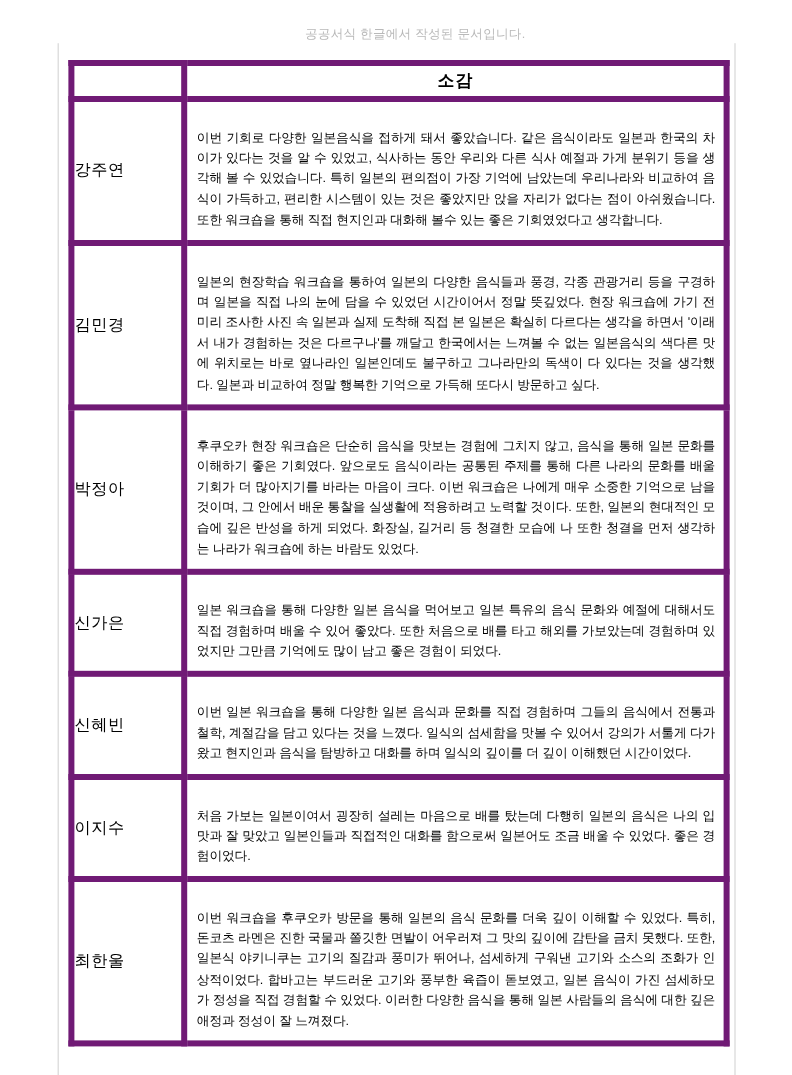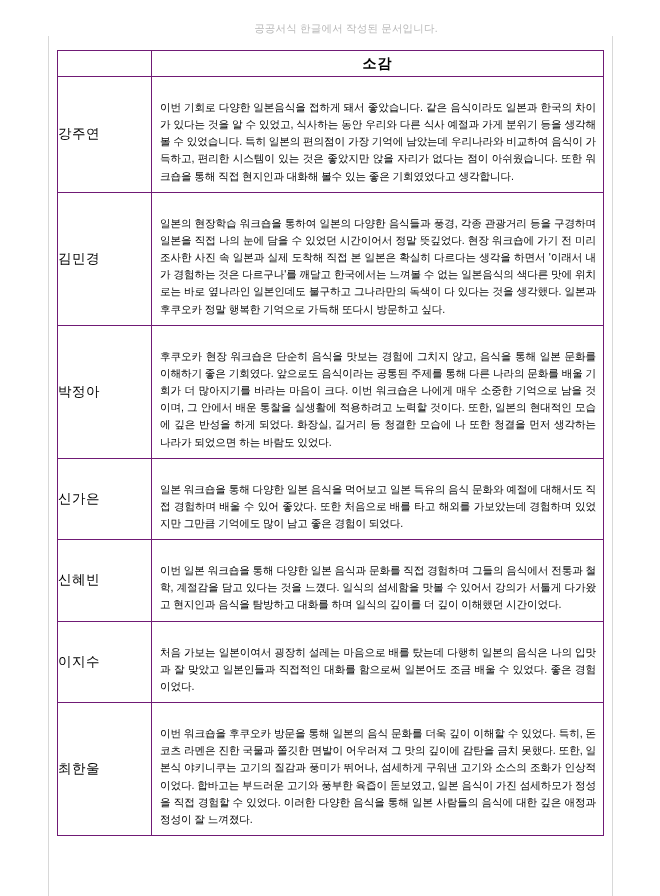--- a/index.html
+++ b/index.html
@@ -48,21 +48,21 @@
   }
   .doc-table {
     position: absolute;
     left: 57px;
     top: 50px;
     width: 546px;
     border-collapse: collapse;
     table-layout: fixed;
   }
   .doc-table td, .doc-table th {
-    border: 1px solid #701a75;
+    border: 5px solid #701a75;
     vertical-align: middle;
     padding: 0;
   }
   .col-name { width: 94px; }
   .col-body { width: 452px; }
 
   thead th {
     height: 25px;
     font-size: 14px;
     font-weight: bold;
@@ -106,25 +106,25 @@
         <th>소감</th>
       </tr>
     </thead>
     <tbody>
       <tr>
         <td class="name-cell">강주연</td>
         <td class="body-cell">이번 기회로 다양한 일본음식을 접하게 돼서 좋았습니다. 같은 음식이라도 일본과 한국의 차이가 있다는 것을 알 수 있었고, 식사하는 동안 우리와 다른 식사 예절과 가게 분위기 등을 생각해 볼 수 있었습니다. 특히 일본의 편의점이 가장 기억에 남았는데 우리나라와 비교하여 음식이 가득하고, 편리한 시스템이 있는 것은 좋았지만 앉을 자리가 없다는 점이 아쉬웠습니다. 또한 워크숍을 통해 직접 현지인과 대화해 볼수 있는 좋은 기회였었다고 생각합니다.</td>
       </tr>
       <tr>
         <td class="name-cell">김민경</td>
-        <td class="body-cell">일본의 현장학습 워크숍을 통하여 일본의 다양한 음식들과 풍경, 각종 관광거리 등을 구경하며 일본을 직접 나의 눈에 담을 수 있었던 시간이어서 정말 뜻깊었다. 현장 워크숍에 가기 전 미리 조사한 사진 속 일본과 실제 도착해 직접 본 일본은 확실히 다르다는 생각을 하면서 '이래서 내가 경험하는 것은 다르구나'를 깨달고 한국에서는 느껴볼 수 없는 일본음식의 색다른 맛에 위치로는 바로 옆나라인 일본인데도 불구하고 그나라만의 독색이 다 있다는 것을 생각했다. 일본과 후쿠오카 정말 행복한 기억으로 가득해 또다시 방문하고 싶다.</td>
+        <td class="body-cell">일본의 현장학습 워크숍을 통하여 일본의 다양한 음식들과 풍경, 각종 관광거리 등을 구경하며 일본을 직접 나의 눈에 담을 수 있었던 시간이어서 정말 뜻깊었다. 현장 워크숍에 가기 전 미리 조사한 사진 속 일본과 실제 도착해 직접 본 일본은 확실히 다르다는 생각을 하면서 '이래서 내가 경험하는 것은 다르구나'를 깨달고 한국에서는 느껴볼 수 없는 일본음식의 색다른 맛에 위치로는 바로 옆나라인 일본인데도 불구하고 그나라만의 독색이 다 있다는 것을 생각했다. 일본과 비교하여 정말 행복한 기억으로 가득해 또다시 방문하고 싶다.</td>
       </tr>
       <tr>
         <td class="name-cell">박정아</td>
-        <td class="body-cell">후쿠오카 현장 워크숍은 단순히 음식을 맛보는 경험에 그치지 않고, 음식을 통해 일본 문화를 이해하기 좋은 기회였다. 앞으로도 음식이라는 공통된 주제를 통해 다른 나라의 문화를 배울 기회가 더 많아지기를 바라는 마음이 크다. 이번 워크숍은 나에게 매우 소중한 기억으로 남을 것이며, 그 안에서 배운 통찰을 실생활에 적용하려고 노력할 것이다. 또한, 일본의 현대적인 모습에 깊은 반성을 하게 되었다. 화장실, 길거리 등 청결한 모습에 나 또한 청결을 먼저 생각하는 나라가 되었으면 하는 바람도 있었다.</td>
+        <td class="body-cell">후쿠오카 현장 워크숍은 단순히 음식을 맛보는 경험에 그치지 않고, 음식을 통해 일본 문화를 이해하기 좋은 기회였다. 앞으로도 음식이라는 공통된 주제를 통해 다른 나라의 문화를 배울 기회가 더 많아지기를 바라는 마음이 크다. 이번 워크숍은 나에게 매우 소중한 기억으로 남을 것이며, 그 안에서 배운 통찰을 실생활에 적용하려고 노력할 것이다. 또한, 일본의 현대적인 모습에 깊은 반성을 하게 되었다. 화장실, 길거리 등 청결한 모습에 나 또한 청결을 먼저 생각하는 나라가 워크숍에 하는 바람도 있었다.</td>
       </tr>
       <tr>
         <td class="name-cell">신가은</td>
         <td class="body-cell">일본 워크숍을 통해 다양한 일본 음식을 먹어보고 일본 특유의 음식 문화와 예절에 대해서도 직접 경험하며 배울 수 있어 좋았다. 또한 처음으로 배를 타고 해외를 가보았는데 경험하며 있었지만 그만큼 기억에도 많이 남고 좋은 경험이 되었다.</td>
       </tr>
       <tr>
         <td class="name-cell">신혜빈</td>
         <td class="body-cell">이번 일본 워크숍을 통해 다양한 일본 음식과 문화를 직접 경험하며 그들의 음식에서 전통과 철학, 계절감을 담고 있다는 것을 느꼈다. 일식의 섬세함을 맛볼 수 있어서 강의가 서툴게 다가왔고 현지인과 음식을 탐방하고 대화를 하며 일식의 깊이를 더 깊이 이해했던 시간이었다.</td>
       </tr>
       <tr>

